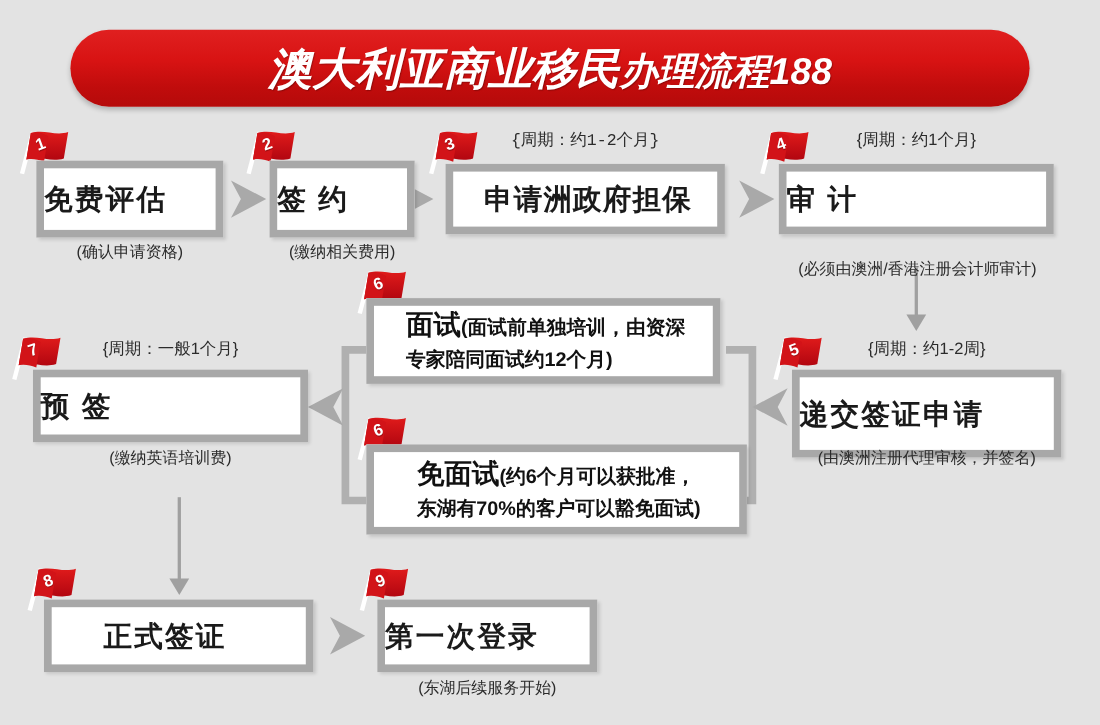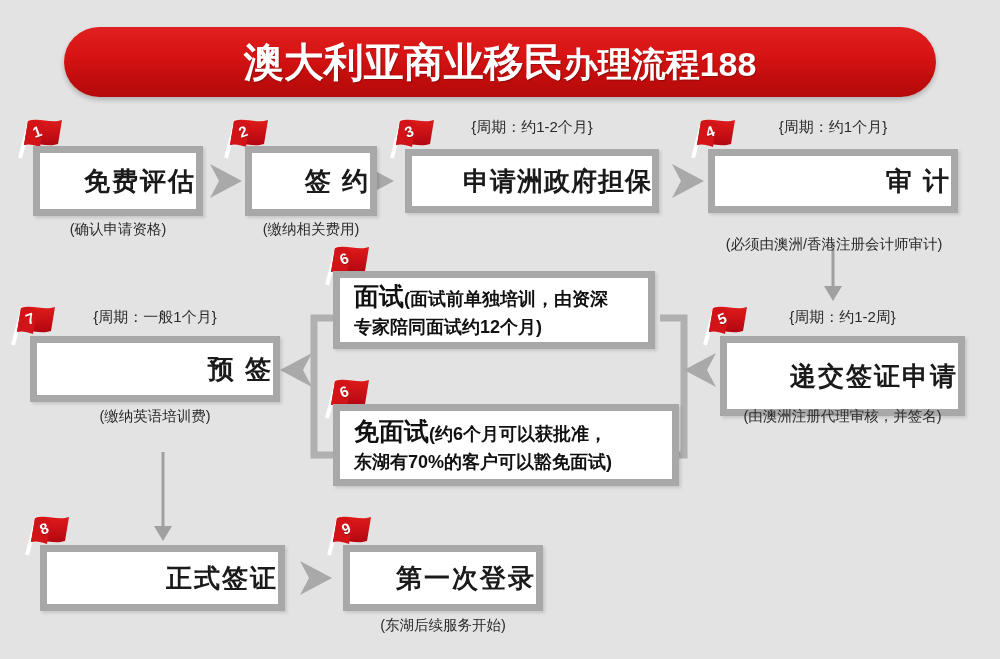--- a/index.html
+++ b/index.html
@@ -32,55 +32,57 @@
     box-shadow: 0 3px 5px rgba(0,0,0,0.22);
     display: flex;
     align-items: center;
     justify-content: center;
   }
   .title-text {
     color: #ffffff;
     white-space: nowrap;
     letter-spacing: 0px;
     text-shadow: 1px 1px 1px rgba(0,0,0,0.25);
+    font-style: italic;
   }
   .title-main {
     font-size: 40px;
     font-weight: bold;
   }
   .title-sub {
     font-size: 34px;
     font-weight: bold;
   }
 
   
   .box {
     position: absolute;
     box-sizing: border-box;
     background: #ffffff;
     border: 7px solid #a8a8a8;
     box-shadow: 2px 2px 3px rgba(0,0,0,0.13);
     display: flex;
     align-items: center;
-    justify-content: flex-end;
+    justify-content: flex-start;
   }
   .box-label {
     color: #1a1a1a;
     font-size: 26px;
     font-weight: bold;
     letter-spacing: 2px;
     white-space: nowrap;
   }
   .box.wide .box-label {
     letter-spacing: 1px;
+    padding-left: 28px;
   }
 
   
   .box.rich {
-    justify-content: flex-start;
+    justify-content: center;
     padding: 6px 10px 6px 14px;
   }
   .rich-label {
     font-size: 15px;
     color: #111;
     line-height: 1.42;
     text-align: left;
   }
   .rich-label .head {
     font-size: 25px;
@@ -279,21 +281,21 @@
   <div class="box" style="left:33px; top:146px; width:170px; height:70px;">
     <span class="box-label">免费评估</span>
   </div>
   <div class="cap" style="left:33px; top:220px; width:170px;">(确认申请资格)</div>
 
   <div class="box" style="left:245px; top:146px; width:132px; height:70px;">
     <span class="box-label">签 约</span>
   </div>
   <div class="cap" style="left:235px; top:220px; width:152px;">(缴纳相关费用)</div>
 
-  <div class="cap period" style="left:405px; top:118px; width:254px;">{周期：约1-2个月}</div>
+  <div class="cap period" style="left:405px; top:118px; width:254px;font-family:Liberation Mono, monospace;">{周期：约1-2个月}</div>
   <div class="box wide" style="left:405px; top:149px; width:254px; height:64px;">
     <span class="box-label">申请洲政府担保</span>
   </div>
 
   <div class="cap period" style="left:708px; top:118px; width:250px;">{周期：约1个月}</div>
   <div class="box" style="left:708px; top:149px; width:250px; height:64px;">
     <span class="box-label">审 计</span>
   </div>
   <div class="cap" style="left:693px; top:218px; width:282px;margin-top:17px;">(必须由澳洲/香港注册会计师审计)</div>
 

